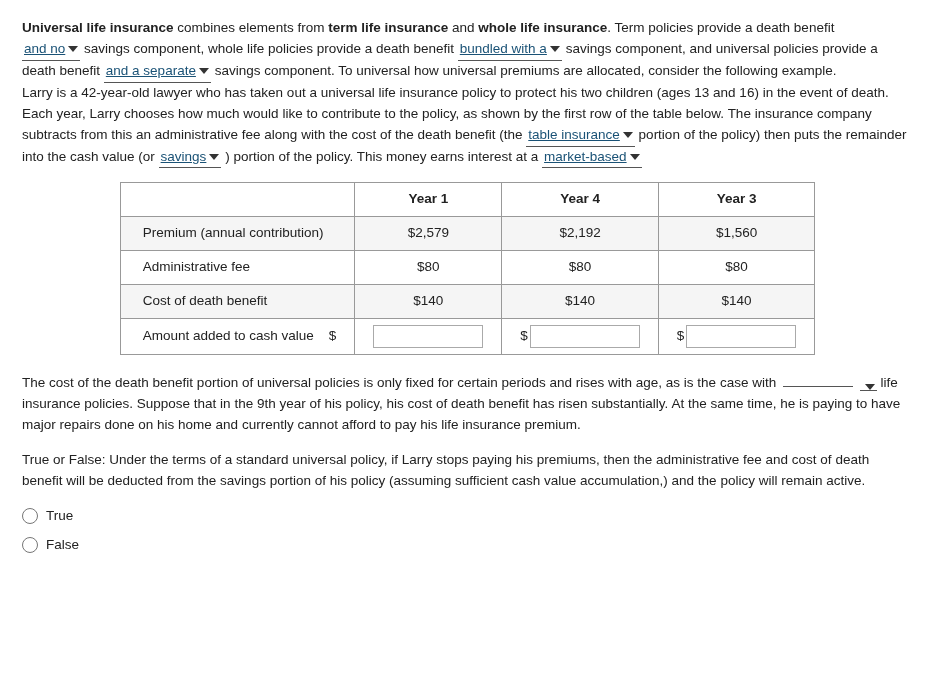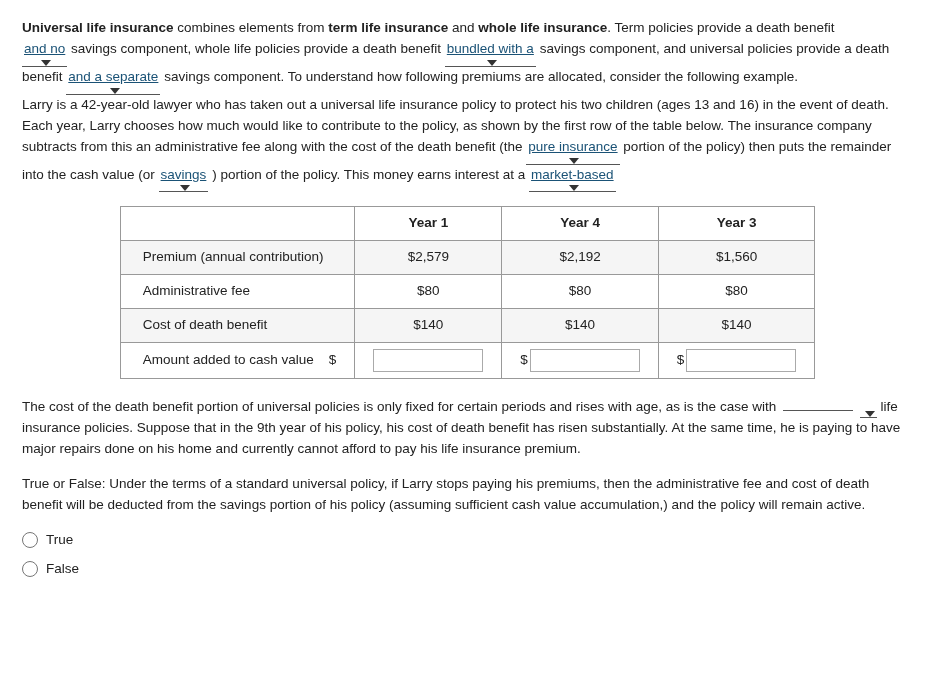--- a/index.html
+++ b/index.html
@@ -12,21 +12,20 @@
       line-height: 1.55;
     }
     .intro-text { margin-bottom: 14px; }
     .intro-text b { font-weight: bold; }
     .inline-dropdown {
       display: inline-flex;
       align-items: center;
       border-bottom: 1.5px solid #555;
       cursor: pointer;
       padding: 0 2px;
-      flex-direction: column;
     }
     .inline-dropdown span { color: #1a5276; text-decoration: underline; font-size: 13.5px; }
     .inline-dropdown .arrow {
       display: inline-block;
       width: 0; height: 0;
       border-left: 5px solid transparent;
       border-right: 5px solid transparent;
       border-top: 6px solid #333;
       margin-left: 3px;
       vertical-align: middle;
@@ -93,27 +92,27 @@
   <span> savings component, whole life policies provide a death benefit </span>
   <span class="inline-dropdown">
     <span class="underline-blue">bundled with a</span>
     <span class="arrow"></span>
   </span>
   <span> savings component, and universal policies provide a death benefit </span>
   <span class="inline-dropdown">
     <span class="underline-blue">and a separate</span>
     <span class="arrow"></span>
   </span>
-  <span> savings component. To understand how following premiums are allocated, consider the following example.</span>
+  <span> savings component. To universal how universal premiums are allocated, consider the following example.</span>
 </div>
 
 <div class="paragraph section-gap">
   <span>Larry is a 42-year-old lawyer who has taken out a universal life insurance policy to protect his two children (ages 13 and 16) in the event of death. Each year, Larry chooses how much would like to contribute to the policy, as shown by the first row of the table below. The insurance company subtracts from this an administrative fee along with the cost of the death benefit (the </span>
   <span class="inline-dropdown">
-    <span class="underline-blue">pure insurance</span>
+    <span class="underline-blue">table insurance</span>
     <span class="arrow"></span>
   </span>
   <span>  portion of the policy) then puts the remainder into the cash value (or</span>
   <span class="inline-dropdown">
     <span class="underline-blue">savings</span>
     <span class="arrow"></span>
   </span>
   <span> ) portion of the policy. This money earns interest at a </span>
   <span class="inline-dropdown">
     <span class="underline-blue">market-based</span>

